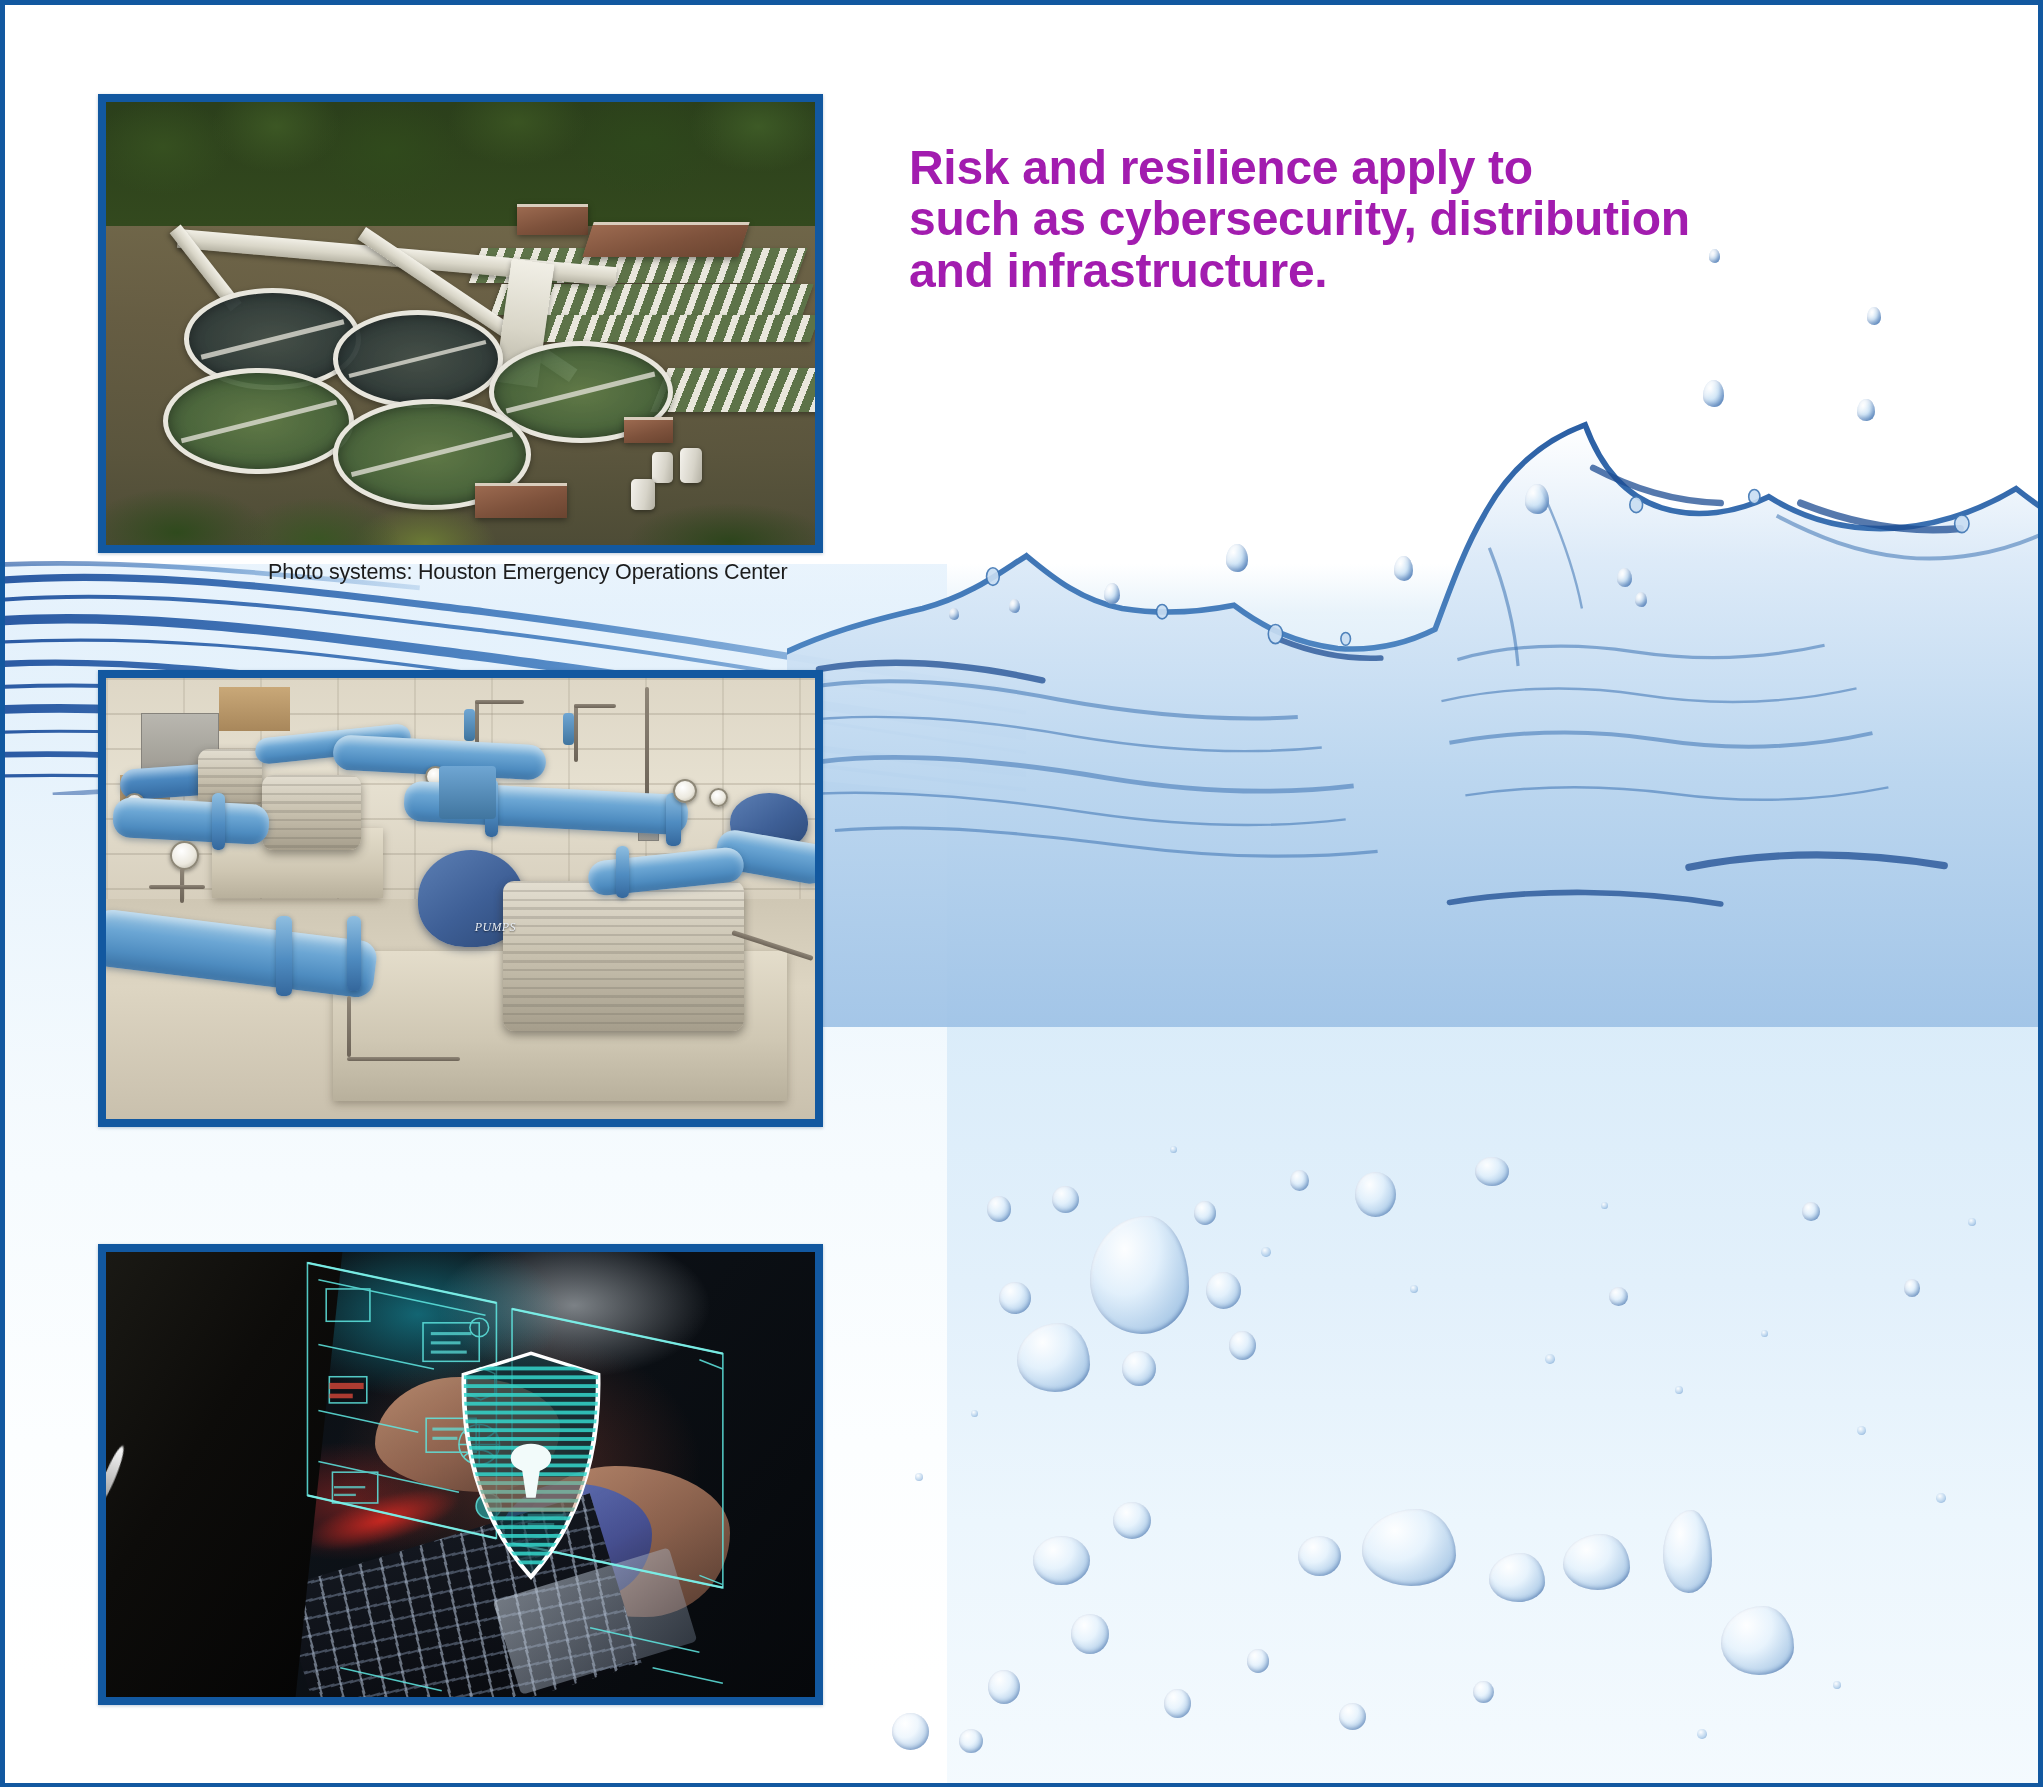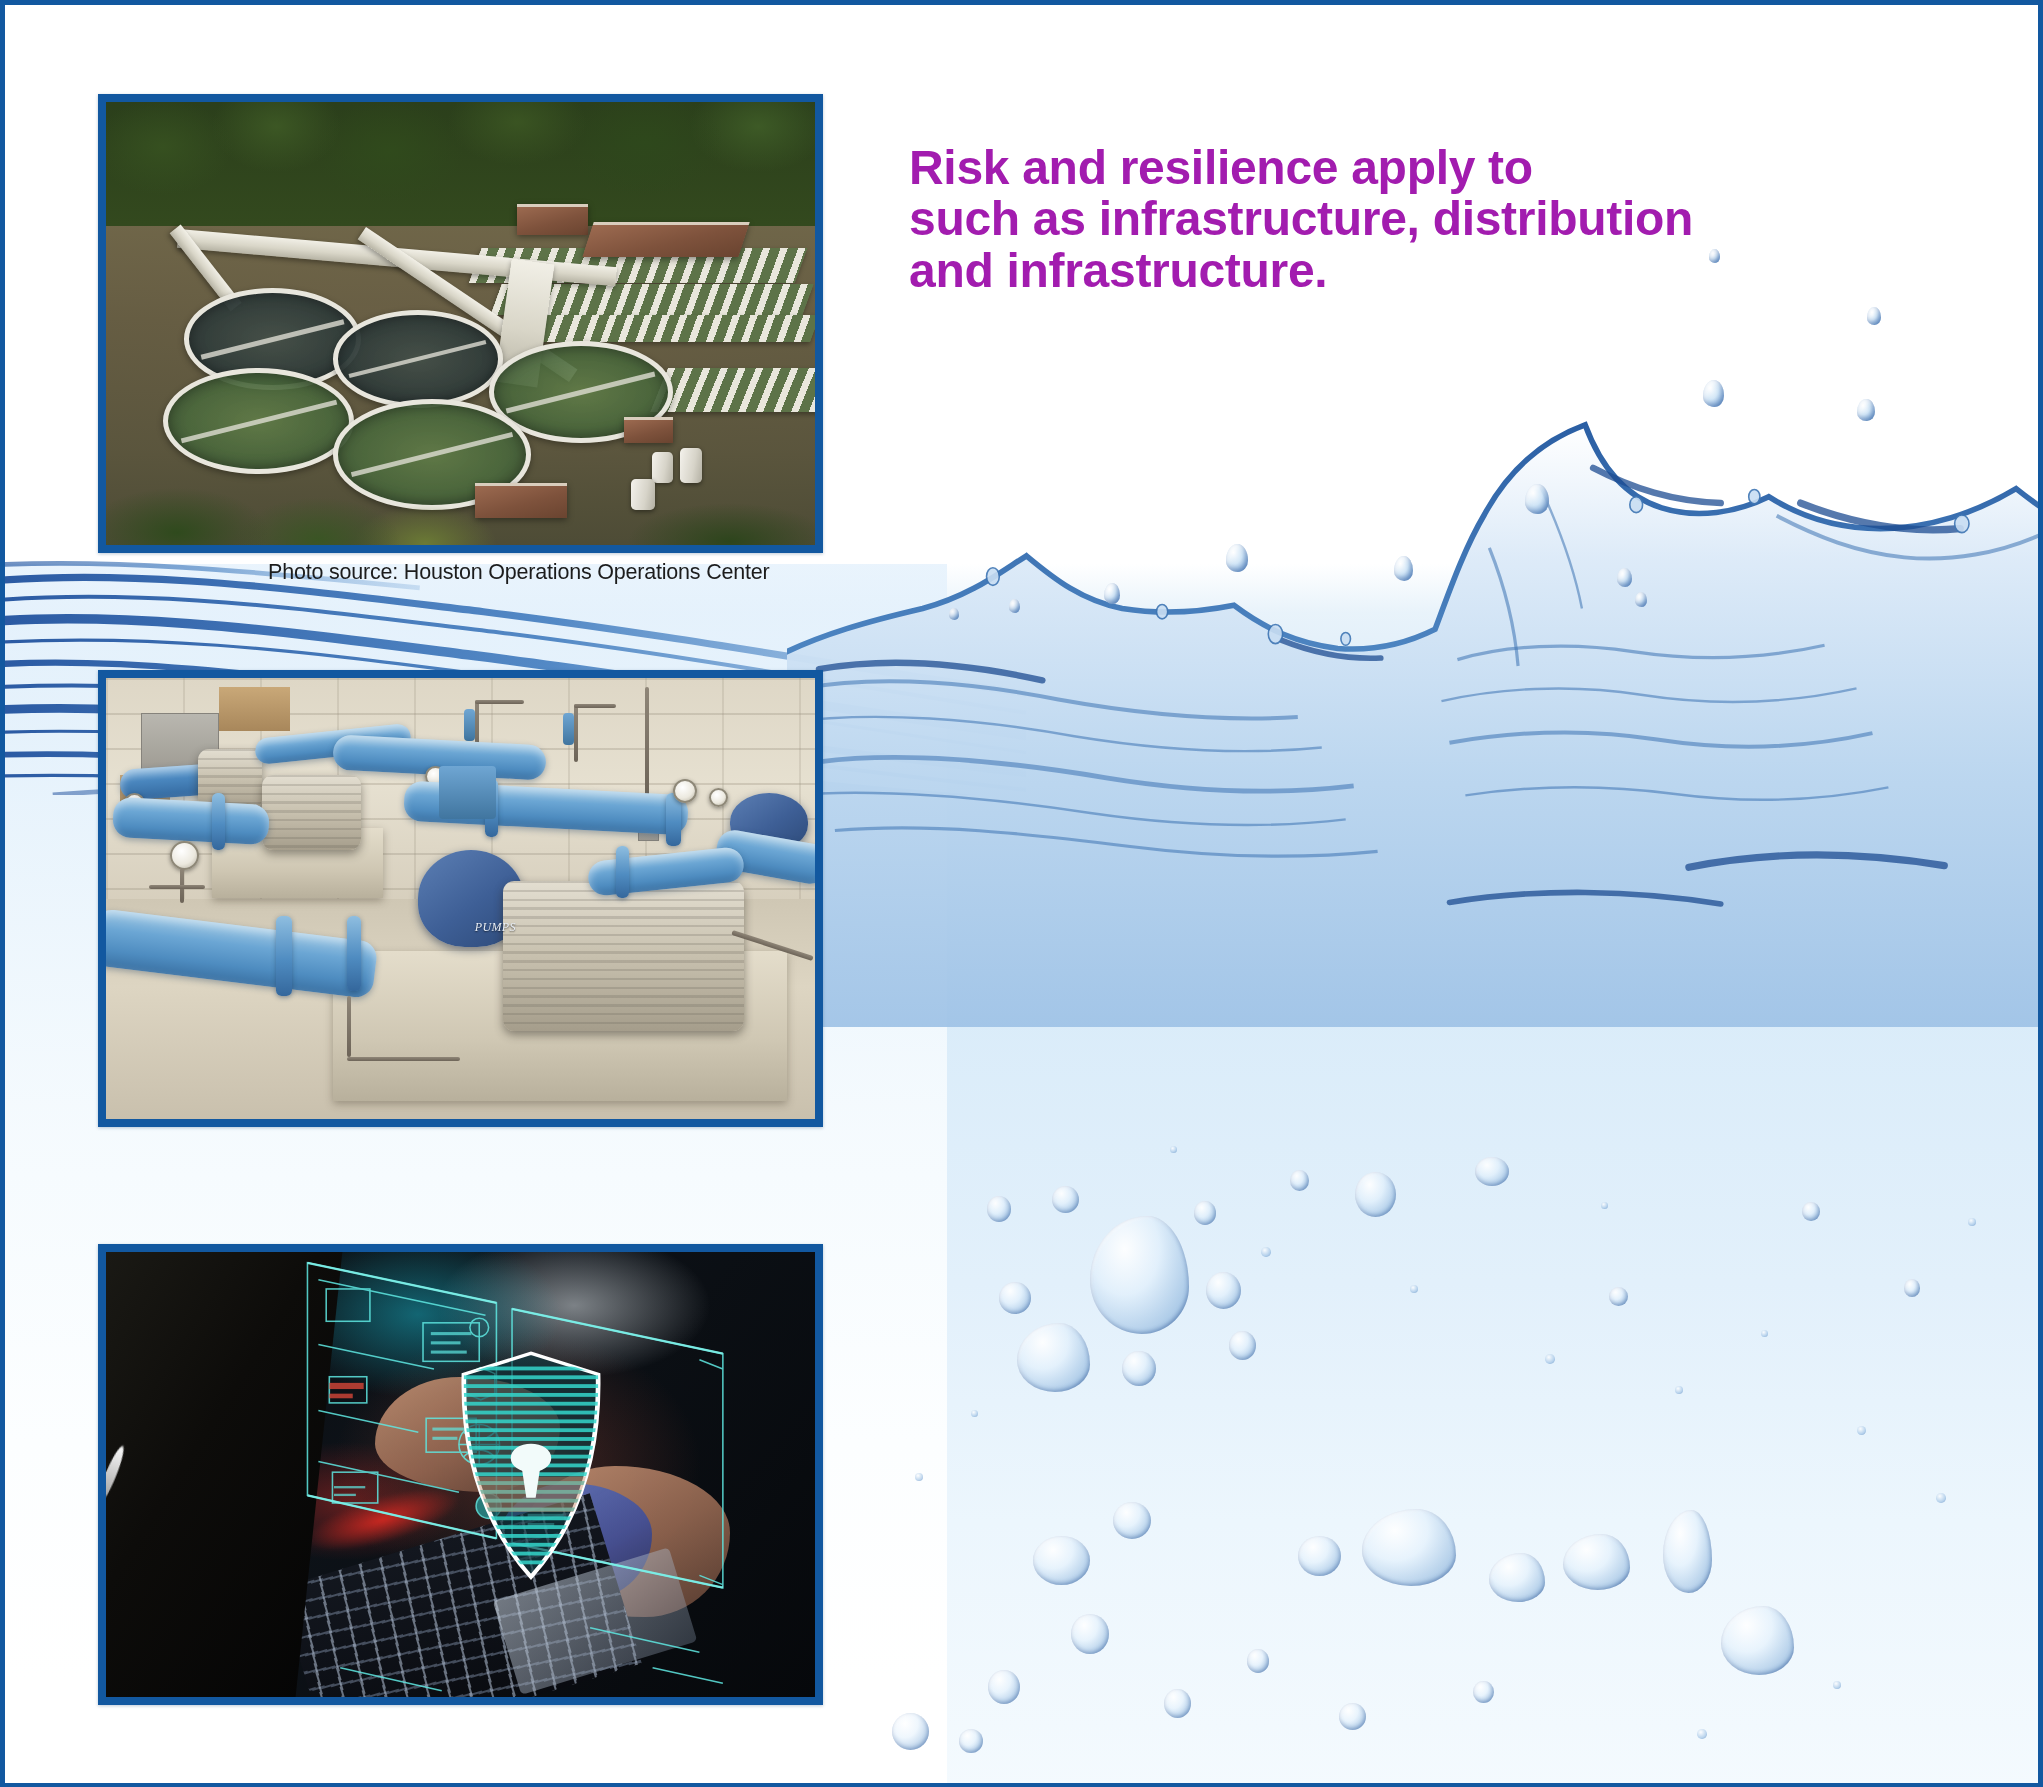--- a/index.html
+++ b/index.html
@@ -744,22 +744,22 @@
             <g>
               <circle cx="100" cy="196" r="26" fill="#F2FBFA"></circle>
               <path d="M88,212 L112,212 L106,268 L94,268 Z" fill="#F2FBFA"></path>
             </g>
           </svg>
         </div>
       </div>
     </div>
   </div>
 
-  <div class="caption">Photo source: Houston Operations Operations Center</div>
+  <div class="caption">Photo systems: Houston Emergency Operations Center</div>
 
   <div class="headline">
     <span class="hl-line">Risk and resilience apply to</span>
-    <span class="hl-line">such as infrastructure, distribution</span>
+    <span class="hl-line">such as cybersecurity, distribution</span>
     <span class="hl-line">and infrastructure.</span>
   </div>
 
 </div>
 
 
 </body></html>

